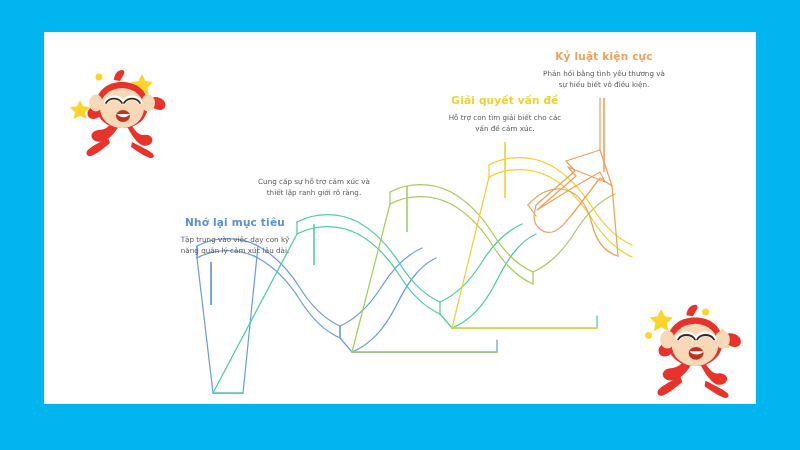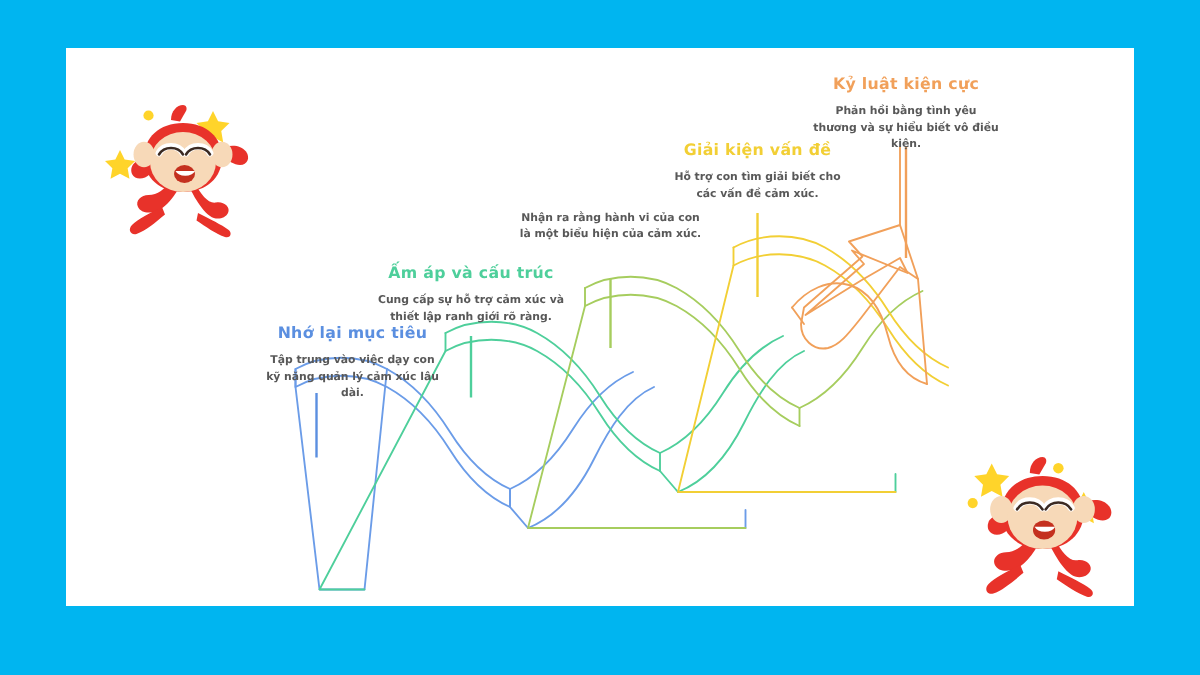--- a/index.html
+++ b/index.html
@@ -17,21 +17,21 @@
   }
 
   
   .step{position:absolute;text-align:center;}
   .step .title{
     font-size:10.5px;font-weight:700;letter-spacing:.2px;
     white-space:nowrap;margin:0 0 5px 0;line-height:1.2;
   }
   .step .body{
     font-size:7.2px;color:#585858;line-height:1.55;margin:0;
-    font-weight:700;
+    font-weight:400;
   }
 
   .mascot{position:absolute;}
 
   svg.layer{position:absolute;left:0;top:0;width:800px;height:450px;
             overflow:visible;pointer-events:none;}
 </style>
 </head>
 <body>
 
@@ -149,30 +149,28 @@
     <line x1="505" y1="142" x2="505" y2="198" stroke="#f2cf35" stroke-width="1.6"></line>
     <line x1="604" y1="98" x2="604" y2="172" stroke="#f1a05a" stroke-width="1.6"></line>
   </svg>
 
   <div class="step" style="left:152px;top:216px;width:118px;margin-left:24px;">
     <p class="title" style="color:#5b8fe0;">Nhớ lại mục tiêu</p>
     <p class="body">Tập trung vào việc dạy con kỹ năng quản lý cảm xúc lâu dài.</p>
   </div>
 
   <div class="step" style="left:250px;top:176px;width:128px;">
-    <p class="title" style="color:#4ecf9b;">Ấm áp và cấu trúc</p>
     <p class="body">Cung cấp sự hỗ trợ cảm xúc và thiết lập ranh giới rõ ràng.</p>
   </div>
 
   <div class="step" style="left:345px;top:139px;width:124px;">
-    <p class="body">Nhận ra rằng hành vi của con là một biểu hiện của cảm xúc.</p>
   </div>
 
   <div class="step" style="left:443px;top:94px;width:124px;">
-    <p class="title" style="color:#f2cf35;">Giải kiện vấn đề</p>
+    <p class="title" style="color:#f2cf35;">Giải quyết vấn đề</p>
     <p class="body">Hỗ trợ con tìm giải biết cho các vấn đề cảm xúc.</p>
   </div>
 
   <div class="step" style="left:542px;top:50px;width:124px;">
     <p class="title" style="color:#f1a05a;">Kỷ luật kiện cực</p>
     <p class="body">Phản hồi bằng tình yêu thương và sự hiểu biết vô điều kiện.</p>
   </div>
 
   <svg class="mascot" style="left:70px;top:58px;" width="104" height="104" viewBox="0 0 104 104">
     <g fill="#ffd42a">

